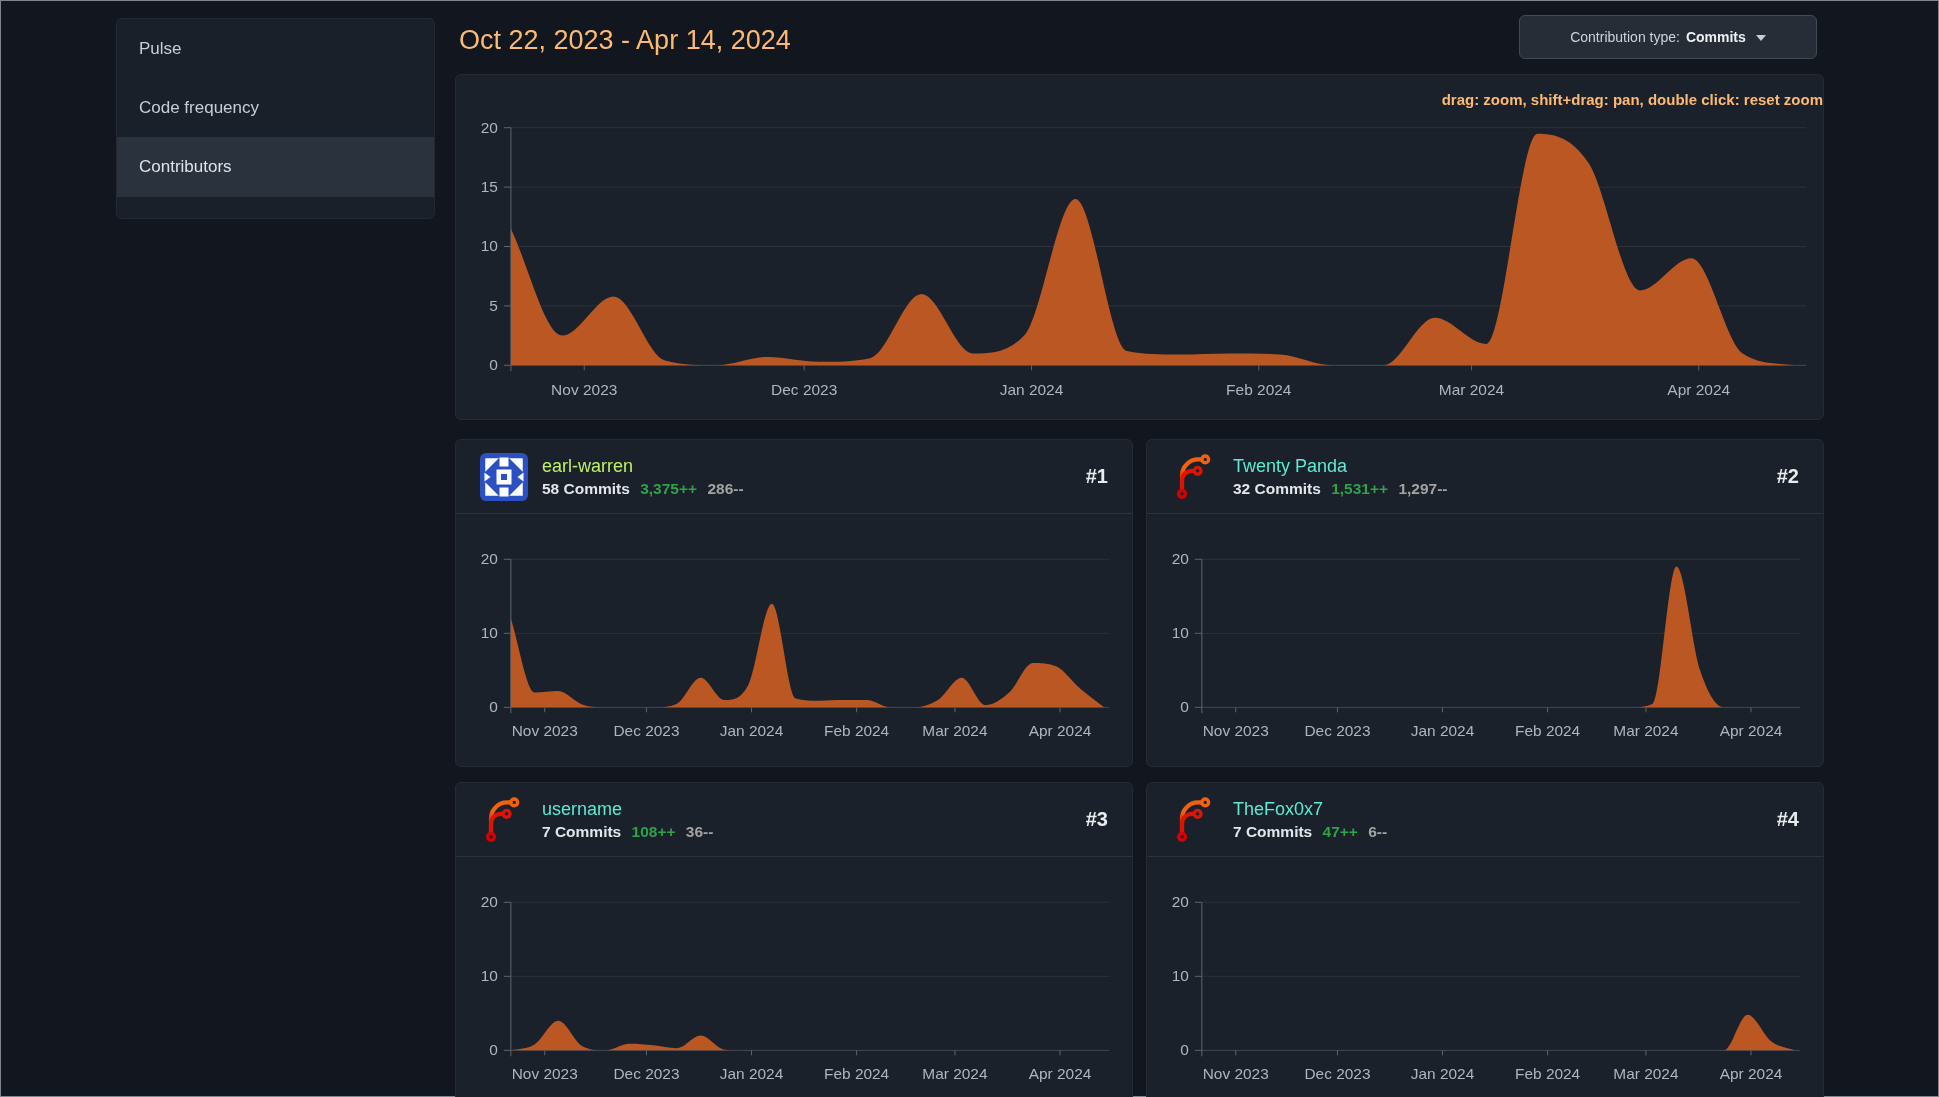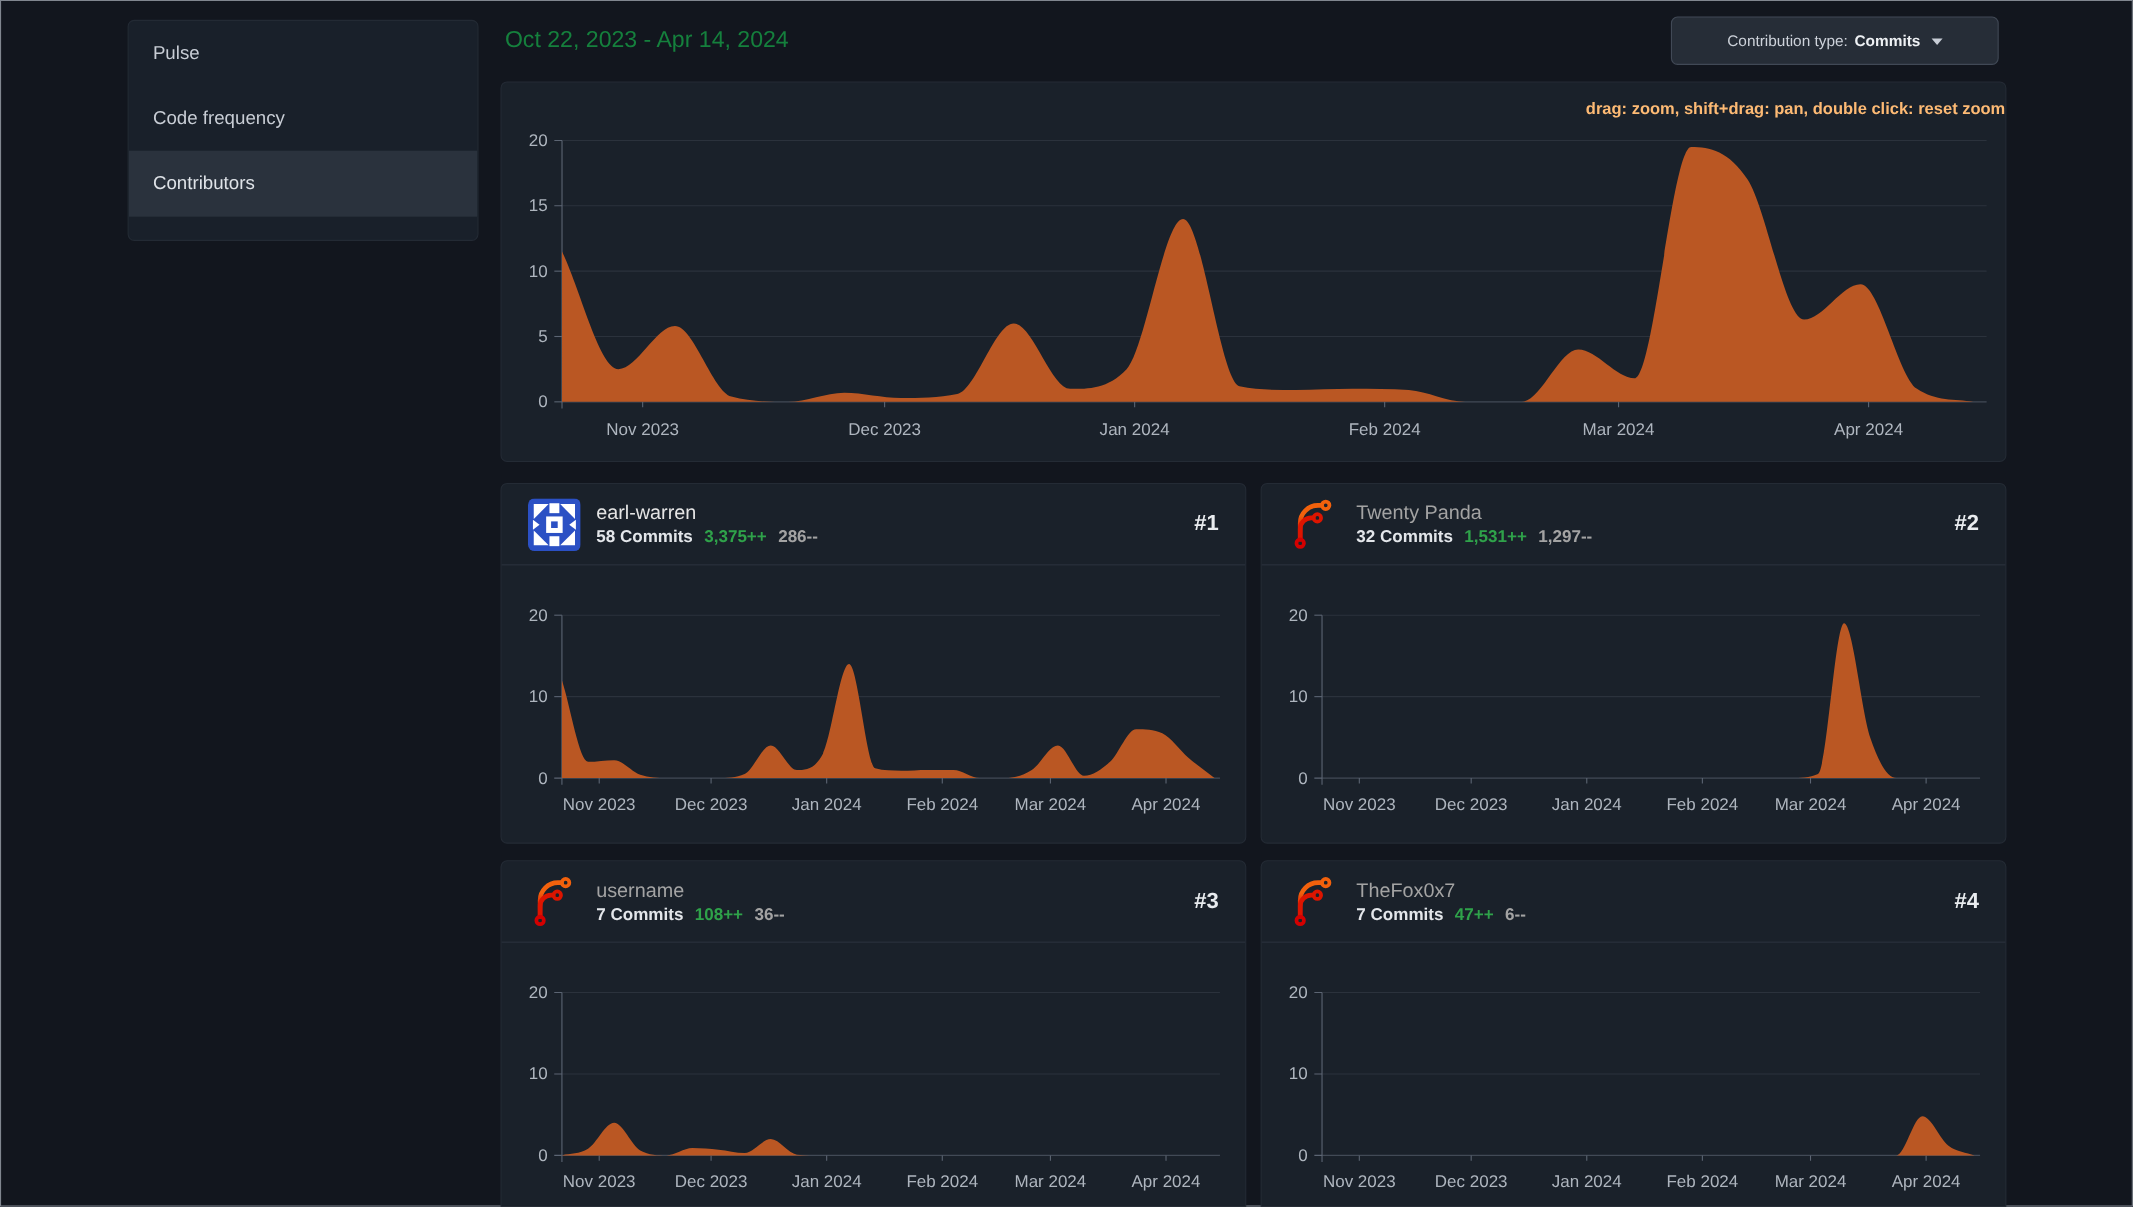--- a/index.html
+++ b/index.html
@@ -11,21 +11,21 @@
   }
   .screen{position:absolute;inset:0;box-shadow:inset 0 0 0 1px #80868f;}
 
   
   .sidebar{position:absolute;left:116px;top:18px;width:319px;height:201px;
     background:#19202a;border:1px solid #232a34;border-radius:6px;overflow:hidden;box-sizing:border-box;}
   .side-item{height:59.2px;line-height:59.2px;padding-left:22px;font-size:17px;color:#c8cdd5;cursor:pointer;}
   .side-item.active{background:#2a323d;color:#dfe3e8;}
 
   
-  .date-range{position:absolute;left:459px;top:25px;font-size:21px;color:#15803d;}
+  .date-range{position:absolute;left:459px;top:25px;font-size:27px;color:#fdba74;}
   .ctype-btn{position:absolute;left:1519px;top:15px;width:298px;height:44px;
     background:#262d37;border:1px solid #414956;border-radius:6px;
     color:#cdd2da;font-size:14px;font-family:inherit;
     display:flex;align-items:center;justify-content:center;gap:6px;cursor:pointer;}
   .ctype-btn b{color:#eef1f4;font-weight:700;}
   .caret{display:inline-block;width:0;height:0;border:5px solid transparent;
     border-top:6px solid #c7cdd6;margin-left:4px;transform:translateY(3px);}
 
   
   .panel{position:absolute;background:#1a212a;border:1px solid #242b35;border-radius:6px;box-sizing:border-box;}
@@ -36,22 +36,22 @@
   .ax{fill:#aeb5be;font-size:15.5px;font-family:"Liberation Sans","DejaVu Sans",sans-serif;}
 
   .card{width:678px;height:328px;}
   .c1{left:455px;top:439px;}  .c2{left:1146px;top:439px;}
   .c3{left:455px;top:782px;}  .c4{left:1146px;top:782px;}
   .card-header{position:absolute;left:0;top:0;right:0;height:74px;
     border-bottom:1px solid #2c333e;display:flex;align-items:center;padding:0 24px;box-sizing:border-box;gap:14px;z-index:2;}
   .avatar{width:48px;height:48px;border-radius:6px;overflow:hidden;flex:0 0 auto;}
   .avatar svg{width:48px;height:48px;display:block;}
   .who{flex:1 1 auto;min-width:0;}
-  .name{font-size:18px;color:#a3a3a3;text-decoration:none;display:block;line-height:22px;cursor:pointer;}
-  .name.accent{color:#e5e5e5;}
+  .name{font-size:18px;color:#5eead4;text-decoration:none;display:block;line-height:22px;cursor:pointer;}
+  .name.accent{color:#bef264;}
   .stats{font-size:15.5px;font-weight:700;color:#e3e6ea;margin-top:3px;white-space:nowrap;}
   .stats .add{color:#2fa24a;margin-left:6px;}
   .stats .del{color:#a3a3a3;margin-left:6px;}
   .rank{font-size:20px;font-weight:700;color:#e9ecef;flex:0 0 auto;}
   .hidden-defs{position:absolute;width:0;height:0;overflow:hidden;}
 </style>
 </head>
 <body>
 
 <svg class="hidden-defs" aria-hidden="true">

